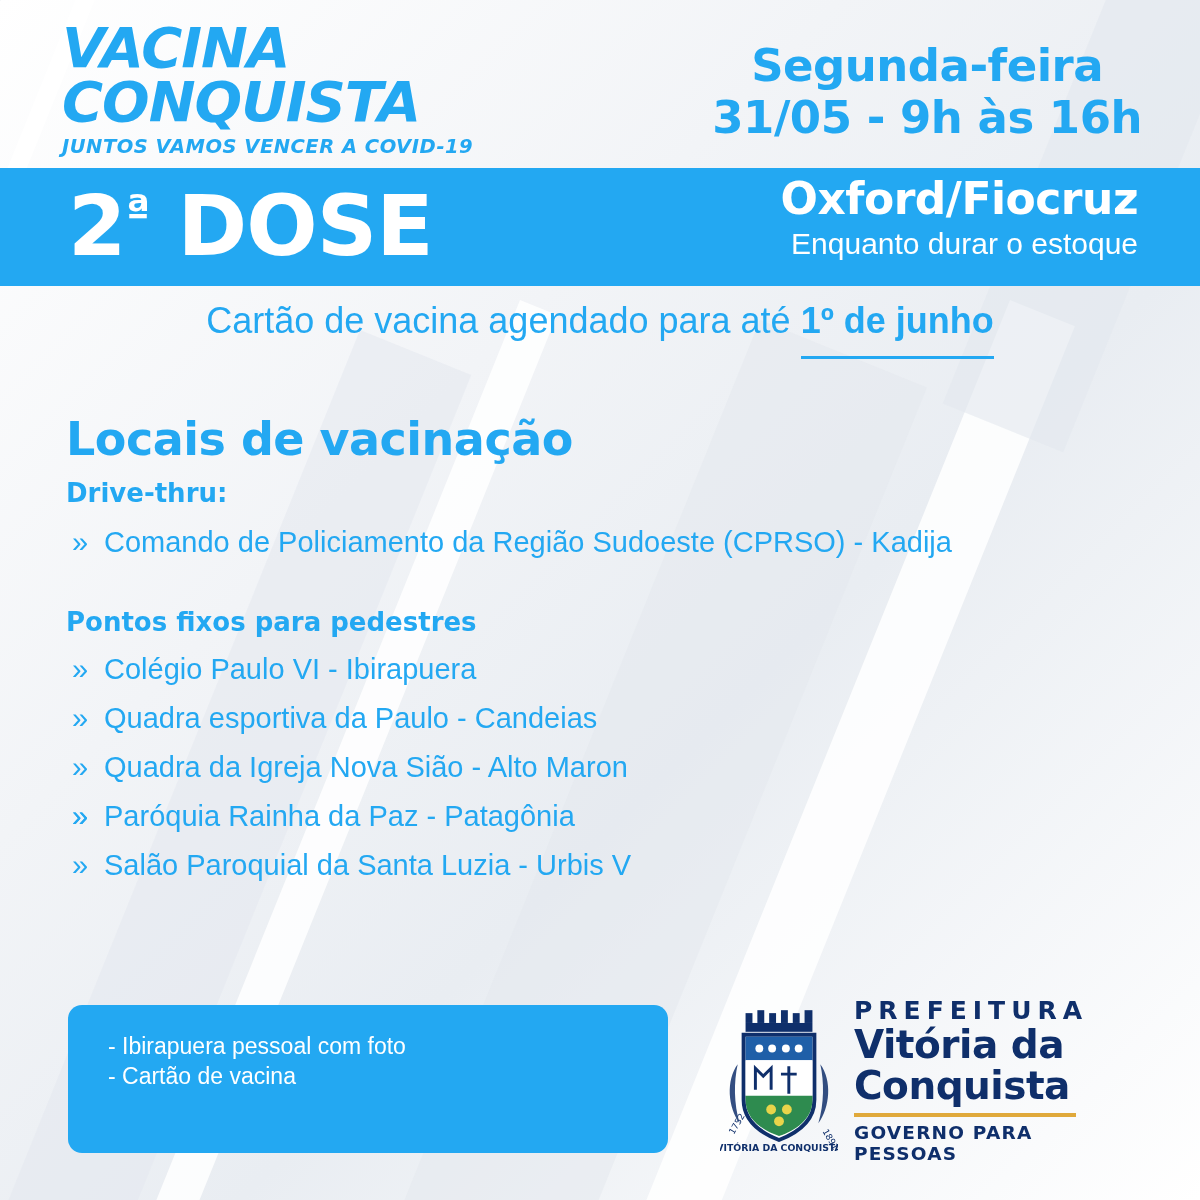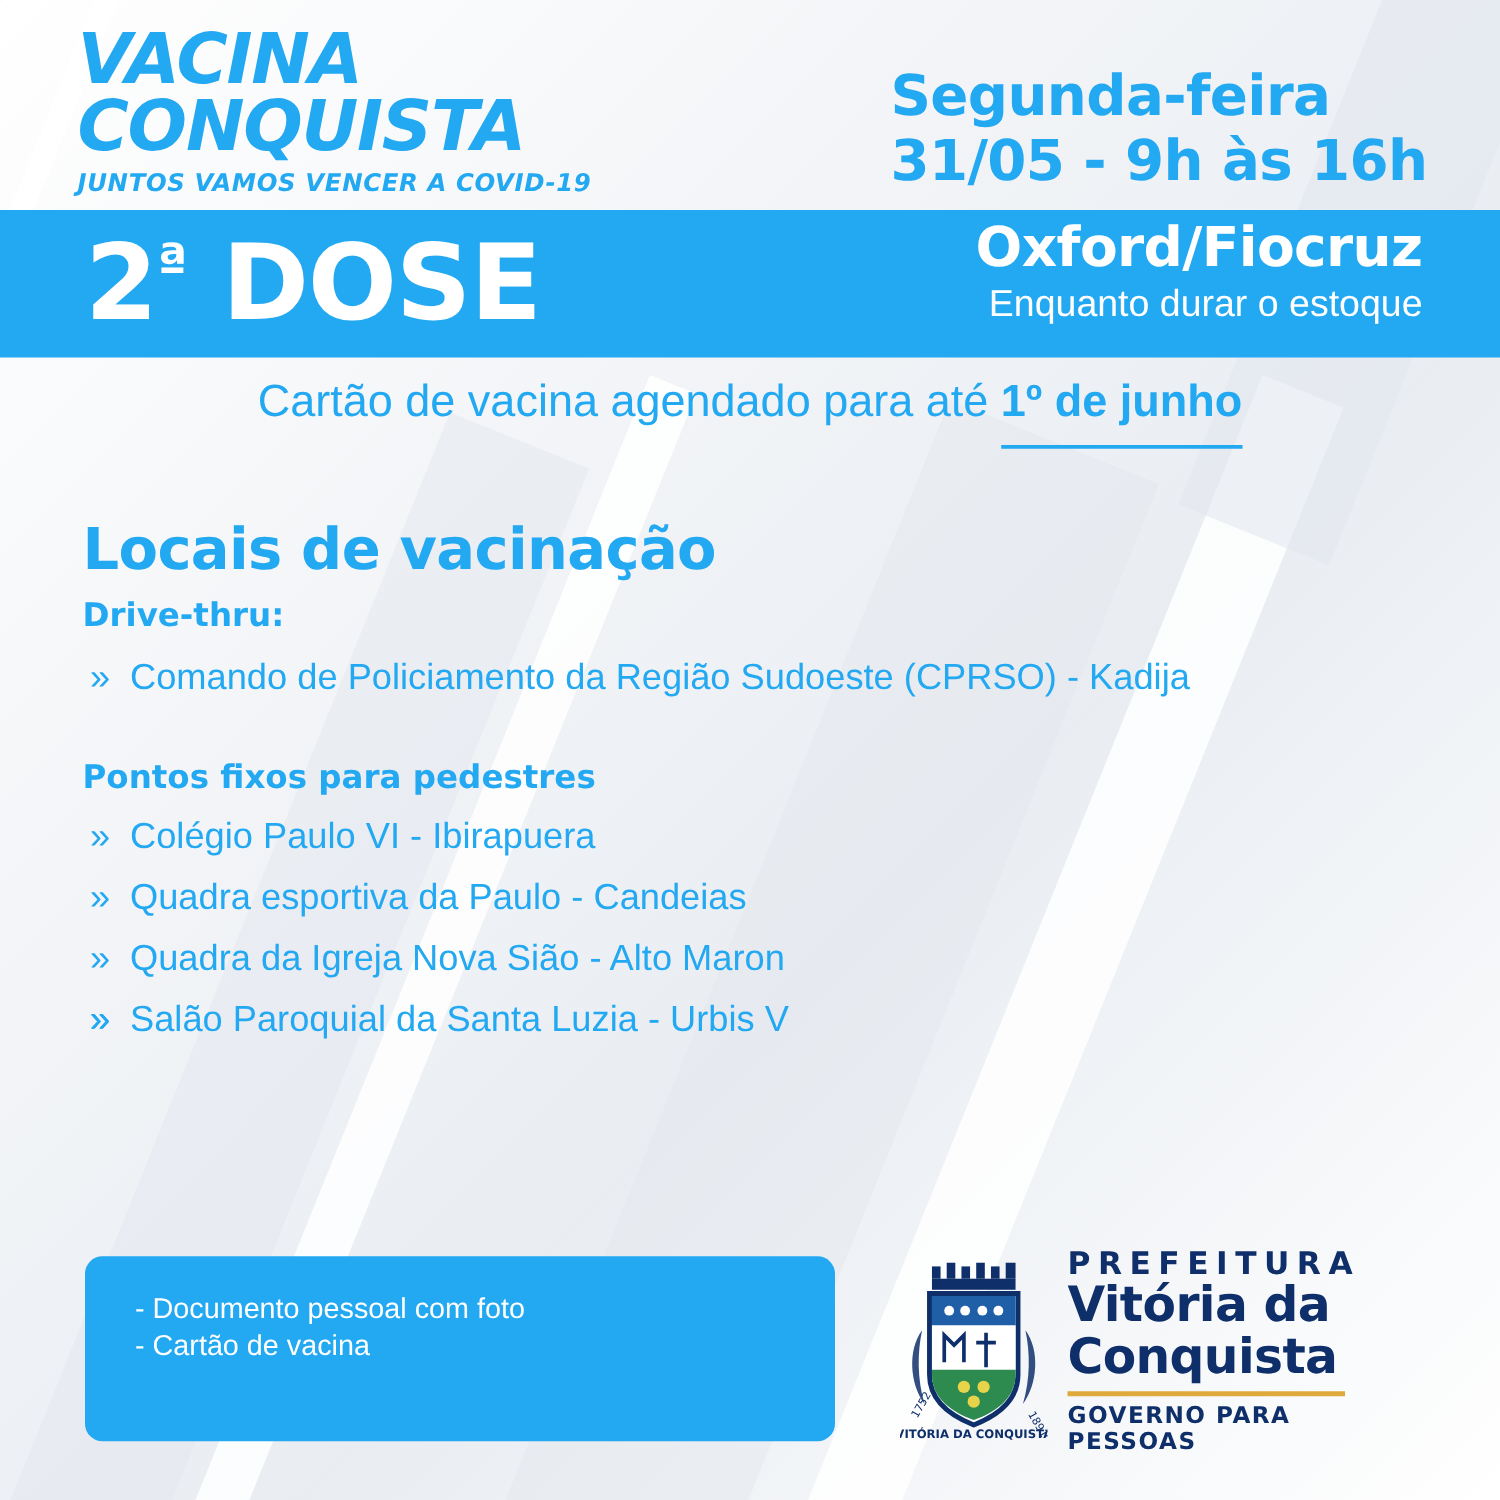--- a/index.html
+++ b/index.html
@@ -69,22 +69,21 @@
     font-style: italic;
     color: #23a8f2;
     font-size: 19.5px;
     letter-spacing: 0.5px;
     text-transform: uppercase;
   }
   .header-right {
     position: absolute;
     right: 58px;
     top: 40px;
-    text-align: left;
-    margin-top: 11px;
+    text-align: center;
   }
   .header-right .line {
     font-family: "DejaVu Sans", sans-serif;
     font-weight: bold;
     color: #23a8f2;
     font-size: 45px;
     line-height: 1.15;
     letter-spacing: -0.5px;
   }
 
@@ -332,30 +331,31 @@
       </div>
       <div class="item">
         <span class="chev">»</span>
         <span>Quadra da Igreja Nova Sião - Alto Maron</span>
       </div>
       <div class="item">
         <span class="chev">»</span>
       </div>
       <div class="item">
         <span class="chev">»</span>
+        <span>Paróquia Rainha da Paz - Patagônia</span>
       </div>
       <div class="item">
         <span class="chev">»</span>
         <span>Salão Paroquial da Santa Luzia - Urbis V</span>
       </div>
     </div>
   </div>
 
   <div class="docsbox">
-    <div class="dline">- Documento pessoal com foto</div>
+    <div class="dline">- Ibirapuera pessoal com foto</div>
     <div class="dline">- Cartão de vacina</div>
   </div>
 
   <div class="footer-logo">
     <svg class="coat" viewBox="0 0 120 152">
 
       <g fill="#0f2f6b">
         <rect x="26" y="18" width="68" height="9"></rect>
         <rect x="26" y="8" width="7" height="10"></rect>
         <rect x="38" y="5" width="7" height="13"></rect>

